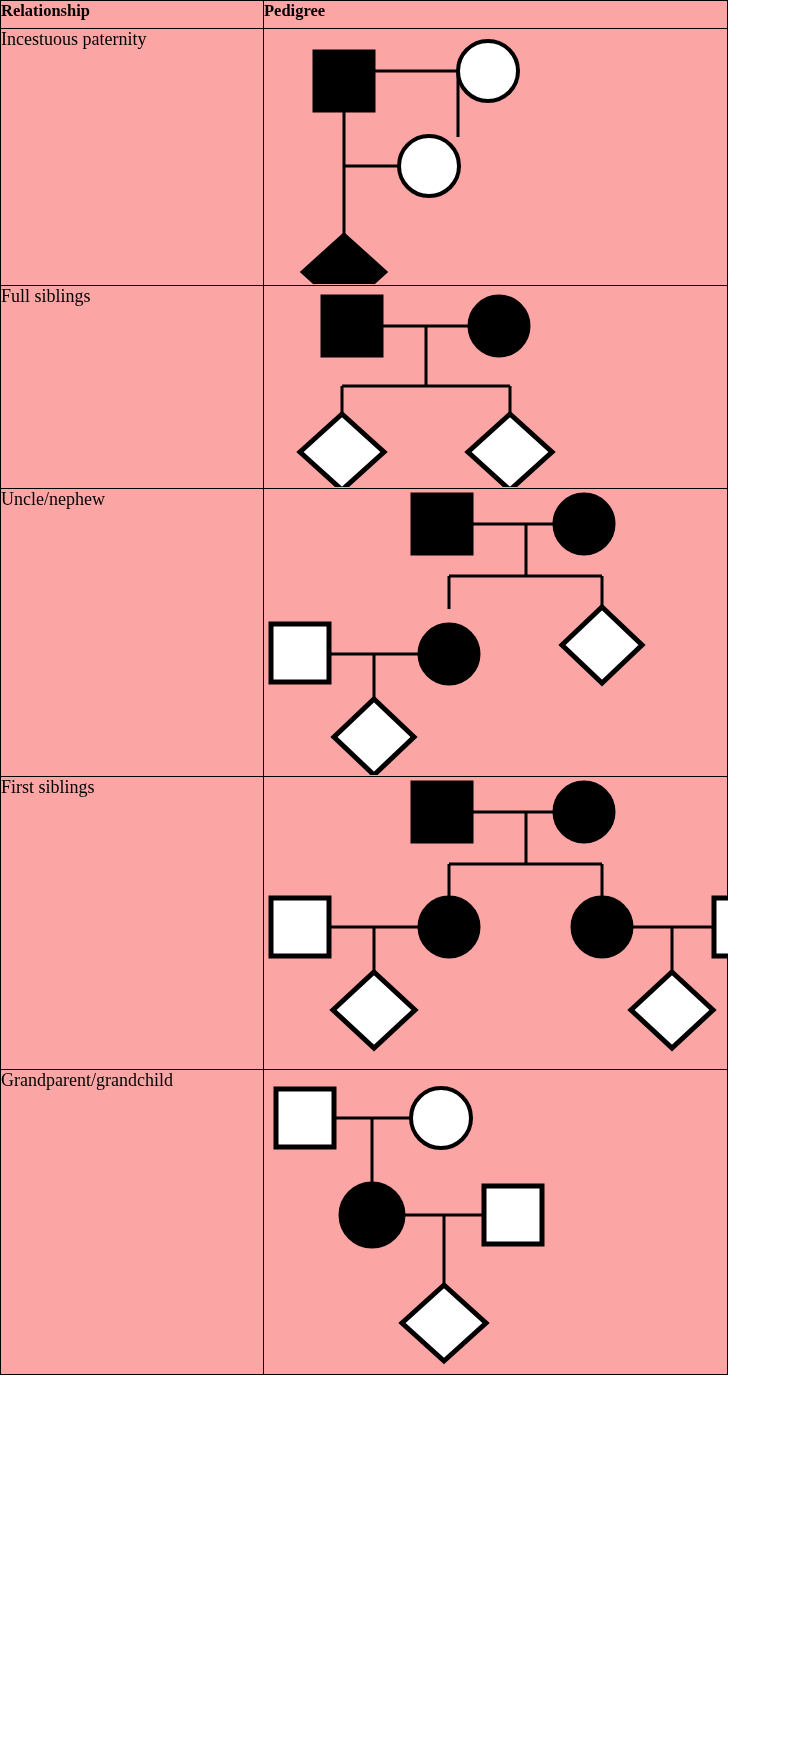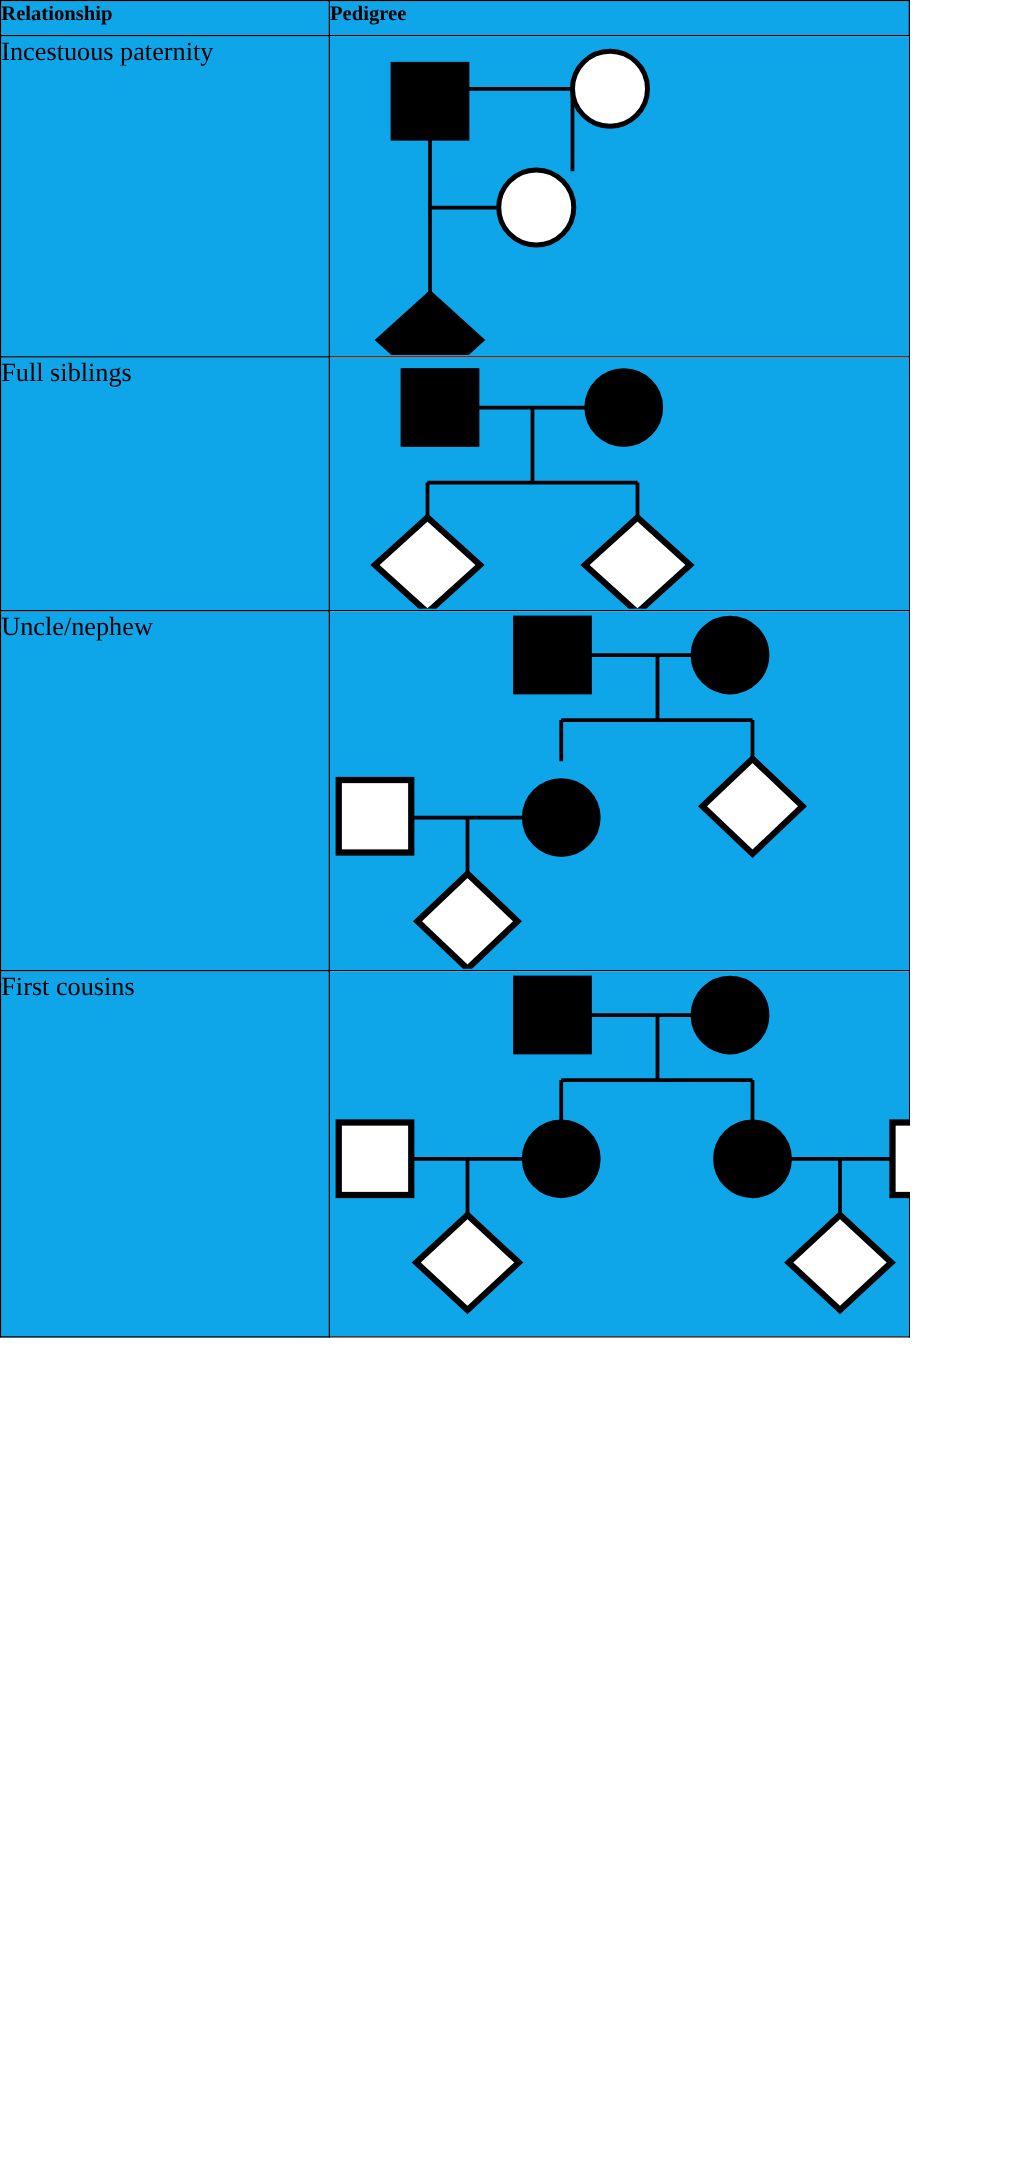--- a/index.html
+++ b/index.html
@@ -24,35 +24,35 @@
     border-collapse: collapse;
     width: 727px;
     margin: 0;
     table-layout: fixed;
   }
   table.pedigree-table td,
   table.pedigree-table th {
     border: 1px solid #000000;
     padding: 0;
     vertical-align: top;
-    background: #0ea5e9;
+    background: #fca5a5;
   }
   col.col-rel { width: 263px; }
   col.col-ped { width: 464px; }
 
   th.hdr {
     font-weight: bold;
     font-size: 16.5px;
     padding: 5px 0 6px 6px;
     text-align: left;
     height: 28px;
     box-sizing: border-box;
   }
   td.rel-cell {
-    font-size: 21px;
+    font-size: 18px;
     font-weight: normal;
     padding: 5px 0 0 6px;
     line-height: 1.15;
   }
   td.ped-cell {
     position: relative;
     padding: 0;
   }
   .ped-canvas {
     position: relative;
@@ -166,21 +166,21 @@
             <rect x="7" y="135" width="58" height="58" fill="#fff" stroke="#000" stroke-width="5"></rect>
             <circle cx="185" cy="165" r="30" fill="#000" stroke="#000" stroke-width="3"></circle>
             <polygon points="338,118 378,156 338,194 298,156" fill="#fff" stroke="#000" stroke-width="5"></polygon>
             <polygon points="110,210 150,248 110,286 70,248" fill="#fff" stroke="#000" stroke-width="5"></polygon>
           </svg>
         </div>
       </td>
     </tr>
 
     <tr class="row-5">
-      <td class="rel-cell">First cousins</td>
+      <td class="rel-cell">First siblings</td>
       <td class="ped-cell">
         <div class="ped-canvas">
           <svg width="464" height="291" viewBox="0 0 464 291" xmlns="http://www.w3.org/2000/svg">
             <g stroke="#000" stroke-width="3" fill="none">
 
               <line x1="208" y1="35" x2="290" y2="35"></line>
 
               <line x1="262" y1="35" x2="262" y2="87"></line>
 
               <line x1="185" y1="87" x2="338" y2="87"></line>
@@ -202,16 +202,40 @@
             <circle cx="185" cy="150" r="30" fill="#000" stroke="#000" stroke-width="3"></circle>
             <circle cx="338" cy="150" r="30" fill="#000" stroke="#000" stroke-width="3"></circle>
             <rect x="450" y="121" width="58" height="58" fill="#fff" stroke="#000" stroke-width="5"></rect>
             <polygon points="110,195 151,233 110,271 69,233" fill="#fff" stroke="#000" stroke-width="5"></polygon>
             <polygon points="408,195 449,233 408,271 367,233" fill="#fff" stroke="#000" stroke-width="5"></polygon>
           </svg>
         </div>
       </td>
     </tr>
 
+    <tr class="row-6">
+      <td class="rel-cell">Grandparent/grandchild</td>
+      <td class="ped-cell">
+        <div class="ped-canvas">
+          <svg width="464" height="303" viewBox="0 0 464 303" xmlns="http://www.w3.org/2000/svg">
+            <g stroke="#000" stroke-width="3" fill="none">
+
+              <line x1="70" y1="48" x2="147" y2="48"></line>
+
+              <line x1="108" y1="48" x2="108" y2="115"></line>
+
+              <line x1="138" y1="145" x2="220" y2="145"></line>
+
+              <line x1="180" y1="145" x2="180" y2="215"></line>
+            </g>
+            <rect x="12" y="19" width="58" height="58" fill="#fff" stroke="#000" stroke-width="5"></rect>
+            <circle cx="177" cy="48" r="30" fill="#fff" stroke="#000" stroke-width="4"></circle>
+            <circle cx="108" cy="145" r="32" fill="#000" stroke="#000" stroke-width="3"></circle>
+            <rect x="220" y="116" width="58" height="58" fill="#fff" stroke="#000" stroke-width="5"></rect>
+            <polygon points="180,215 222,253 180,291 138,253" fill="#fff" stroke="#000" stroke-width="5"></polygon>
+          </svg>
+        </div>
+      </td>
+    </tr>
 
   </tbody>
 </table>
 </div>
 
 </body></html>

